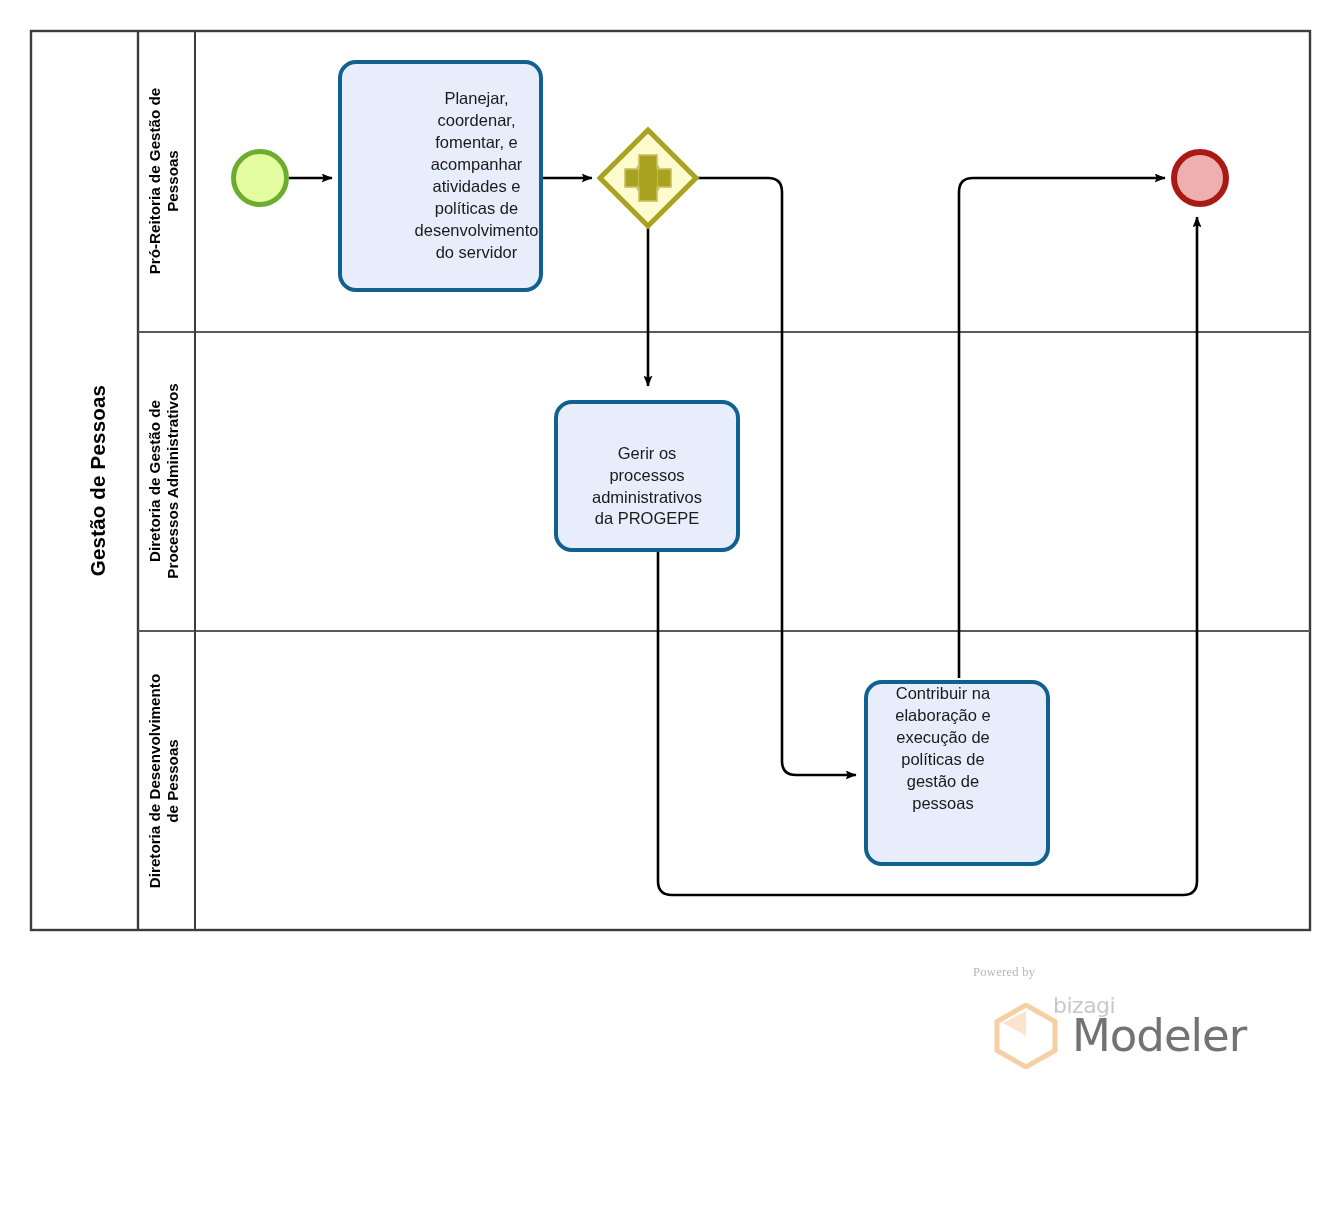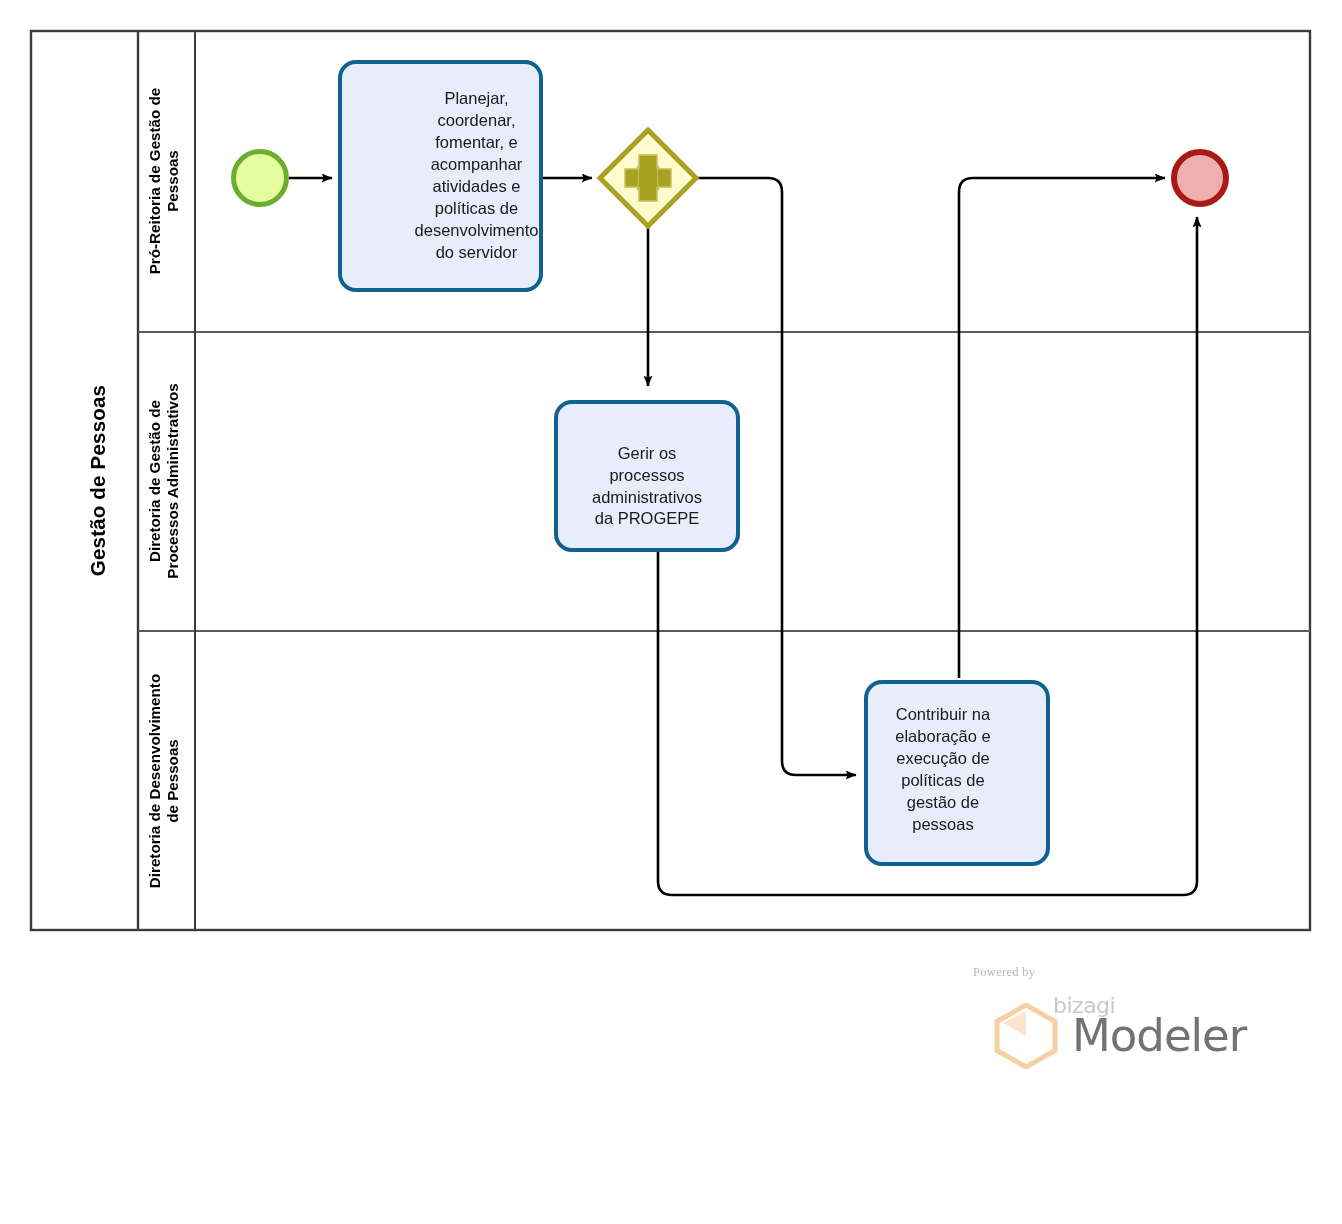--- a/index.html
+++ b/index.html
@@ -203,21 +203,21 @@
 atividades e
 políticas de
 desenvolvimento
 do servidor</div>
 
   <div class="task-label" style="left:558px; top:404px; width:178px; height:165px;">Gerir os
 processos
 administrativos
 da PROGEPE</div>
 
-  <div class="task-label" style="left:868px; top:681px; width:150px; height:178px;">Contribuir na
+  <div class="task-label" style="left:868px; top:660px; width:150px; height:178px;">Contribuir na
 elaboração e
 execução de
 políticas de
 gestão de
 pessoas</div>
 
   <div id="watermark">
     <div id="powered-by">Powered by</div>
     <svg id="bizagi-mark" viewBox="0 0 66 66">
       <polygon points="33,2 62,18.5 62,47.5 33,64 4,47.5 4,18.5" fill="none" stroke="#f7cfa4" stroke-width="5"></polygon>

